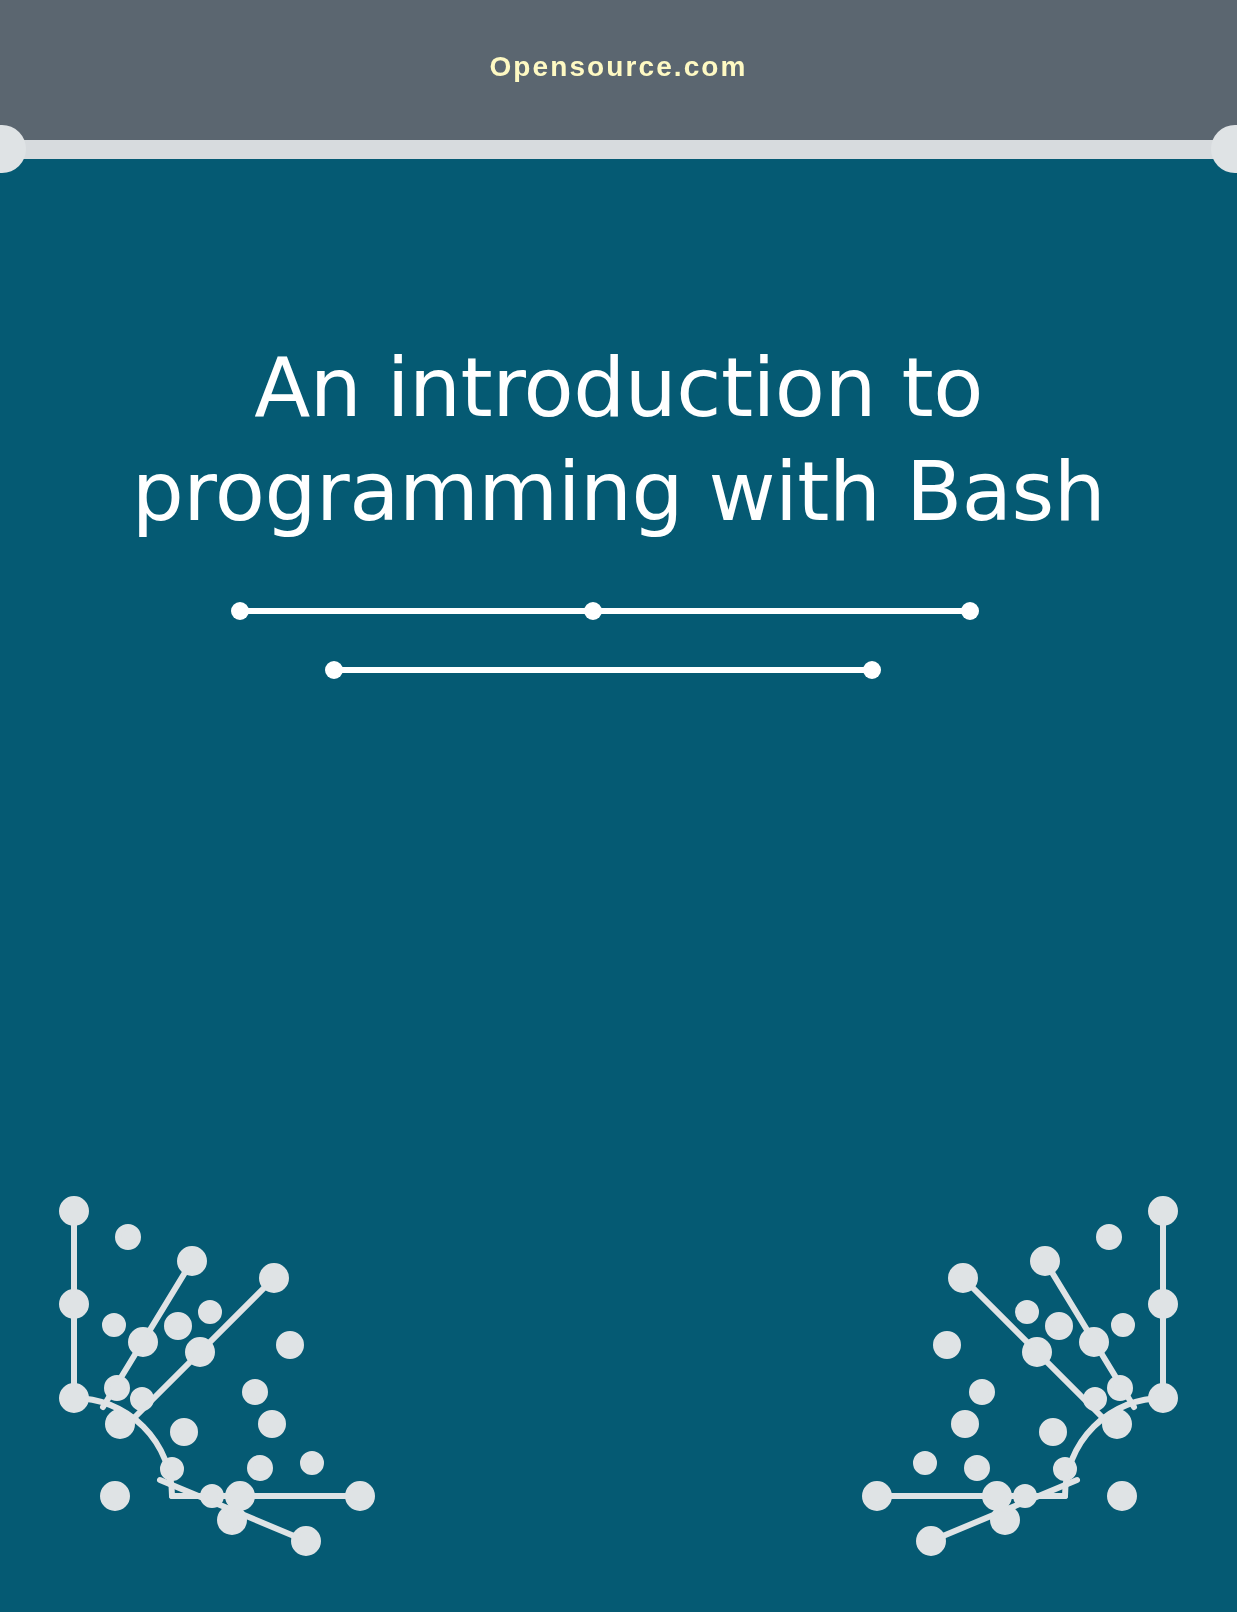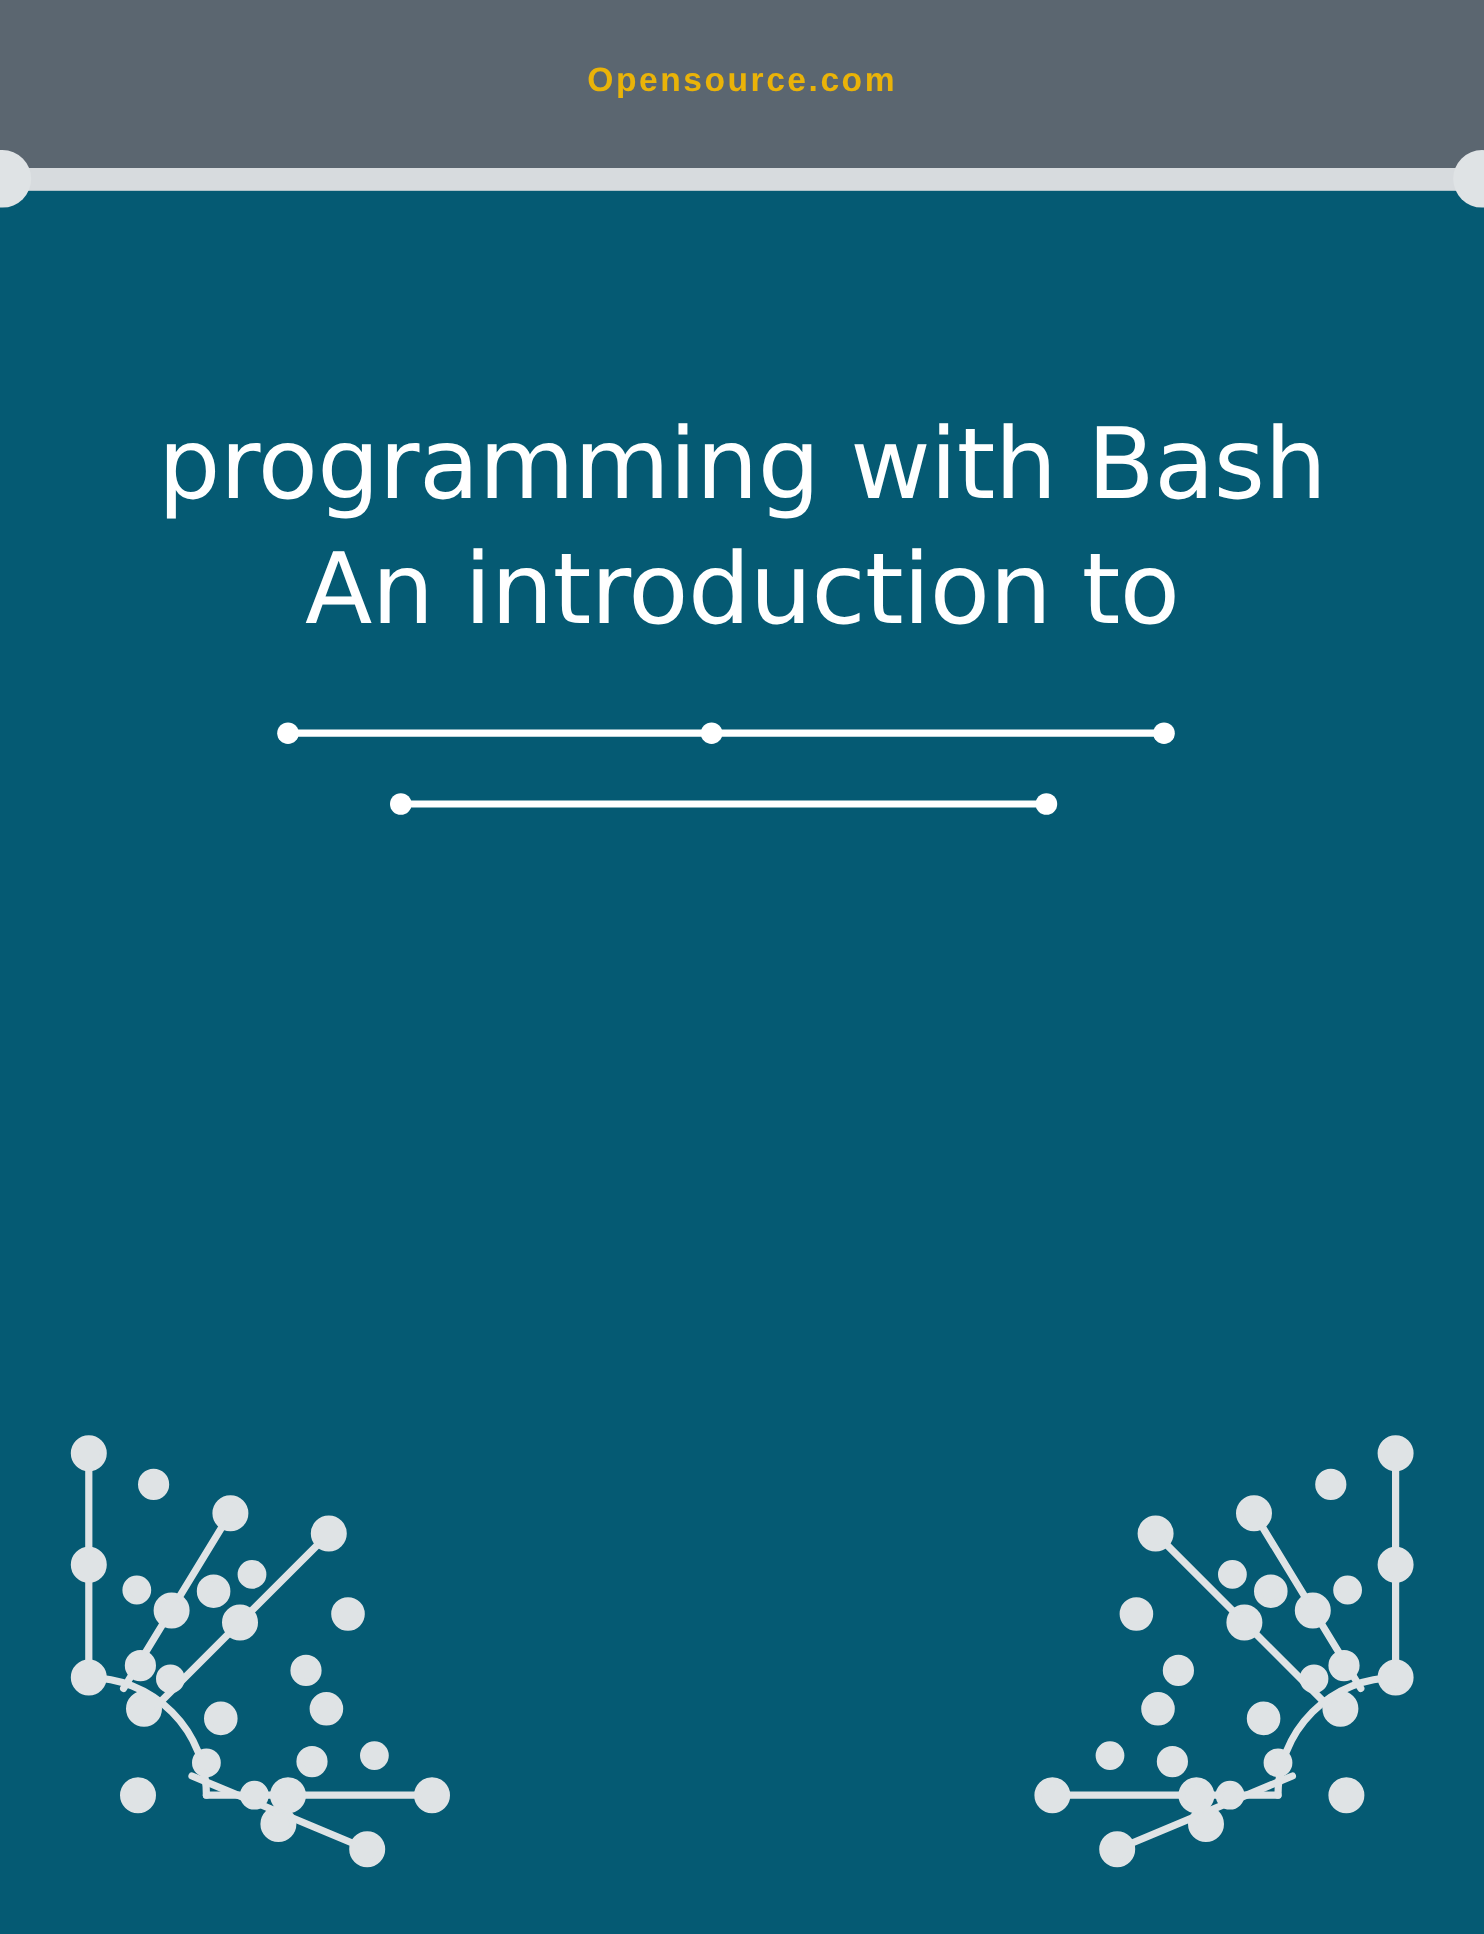--- a/index.html
+++ b/index.html
@@ -27,21 +27,21 @@
   }
   .header-title {
     position: absolute;
     left: 0;
     top: 0;
     width: 1237px;
     height: 140px;
     display: flex;
     align-items: center;
     justify-content: center;
-    color: #eab308;
+    color: #fef9c3;
     font-size: 28px;
     font-weight: bold;
     letter-spacing: 2.1px;
     padding-bottom: 6px;
     box-sizing: border-box;
   }
 
   
   .divider-bar {
     position: absolute;
@@ -117,22 +117,22 @@
 <div class="page">
 
   <div class="header-band"></div>
   <div class="header-title">Opensource.com</div>
 
   <div class="divider-bar"></div>
   <div class="knob-left"></div>
   <div class="knob-right"></div>
 
   <div class="title-block">
+    <span class="title-line">An introduction to</span>
     <span class="title-line">programming with Bash</span>
-    <span class="title-line">An introduction to</span>
   </div>
 
   <div class="rule rule-1"></div>
   <div class="rule-dot rd-1a"></div>
   <div class="rule-dot rd-1b"></div>
   <div class="rule-dot rd-1c"></div>
 
   <div class="rule rule-2"></div>
   <div class="rule-dot rd-2a"></div>
   <div class="rule-dot rd-2b"></div>

